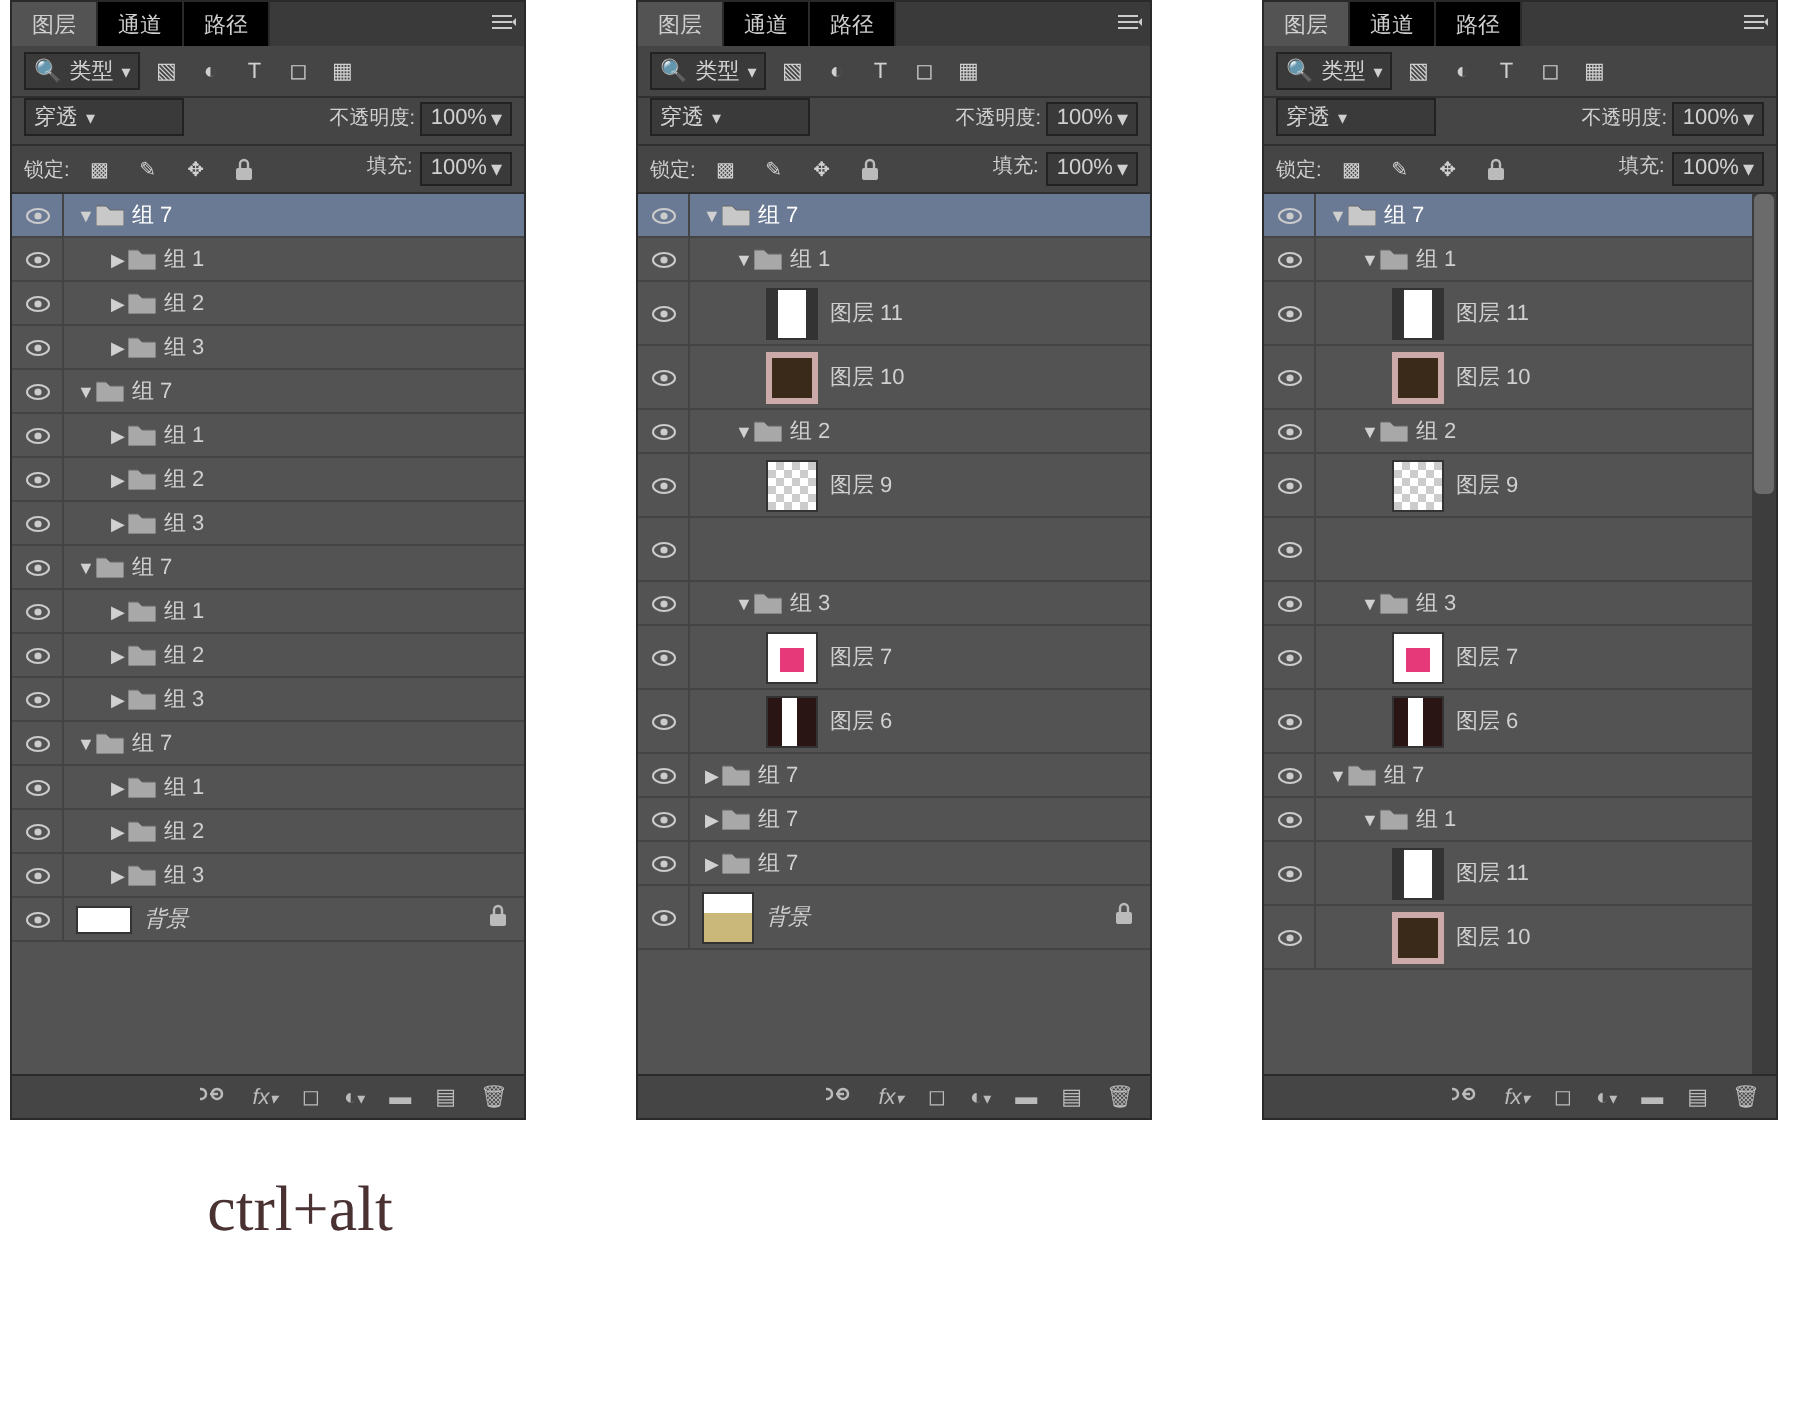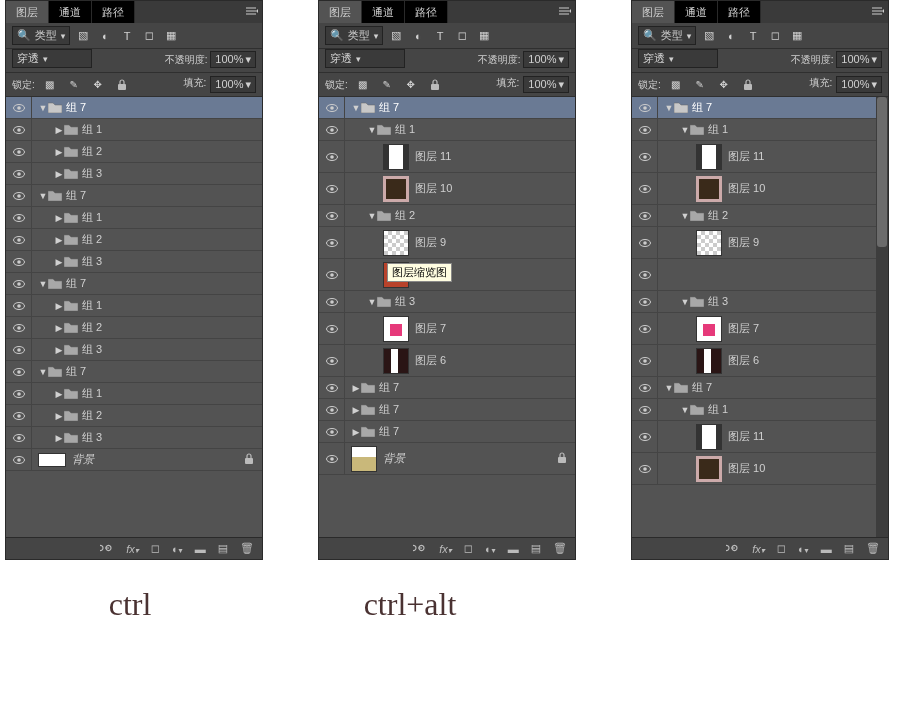--- a/index.html
+++ b/index.html
@@ -690,25 +690,20 @@
             <span>图层 9</span>
           </div>
         </div>
         <div class="layer tall">
           <div class="eyecol">
             <svg class="eye" viewBox="0 0 12 8">
               <ellipse cx="6" cy="4" rx="5.5" ry="3.5" fill="none" stroke="#ccc" stroke-width="1"></ellipse>
               <circle cx="6" cy="4" r="1.8" fill="#ccc"></circle>
             </svg>
           </div>
-          <div class="content">
-            <span class="indent" style="width:38px"></span>
-            <span class="thumb" style="background:#b8422a"></span>
-            <span class="tooltip" style="left:42px;top:4px">图层缩览图</span>
-          </div>
         </div>
         <div class="layer">
           <div class="eyecol">
             <svg class="eye" viewBox="0 0 12 8">
               <ellipse cx="6" cy="4" rx="5.5" ry="3.5" fill="none" stroke="#ccc" stroke-width="1"></ellipse>
               <circle cx="6" cy="4" r="1.8" fill="#ccc"></circle>
             </svg>
           </div>
           <div class="content">
             <span class="indent" style="width:22px"></span>
@@ -1088,15 +1083,14 @@
         <span>◻</span>
         <span>◐<span style="font-size:8px">▾</span></span>
         <span>▬</span>
         <span>▤</span>
         <span>🗑</span>
       </div>
     </div>
   </div>
 
 <div class="captions">
-  <div class="caption" style="width:260px">ctrl</div>
   <div class="caption" style="width:300px">ctrl+alt</div>
 </div>
 
 </body></html>

